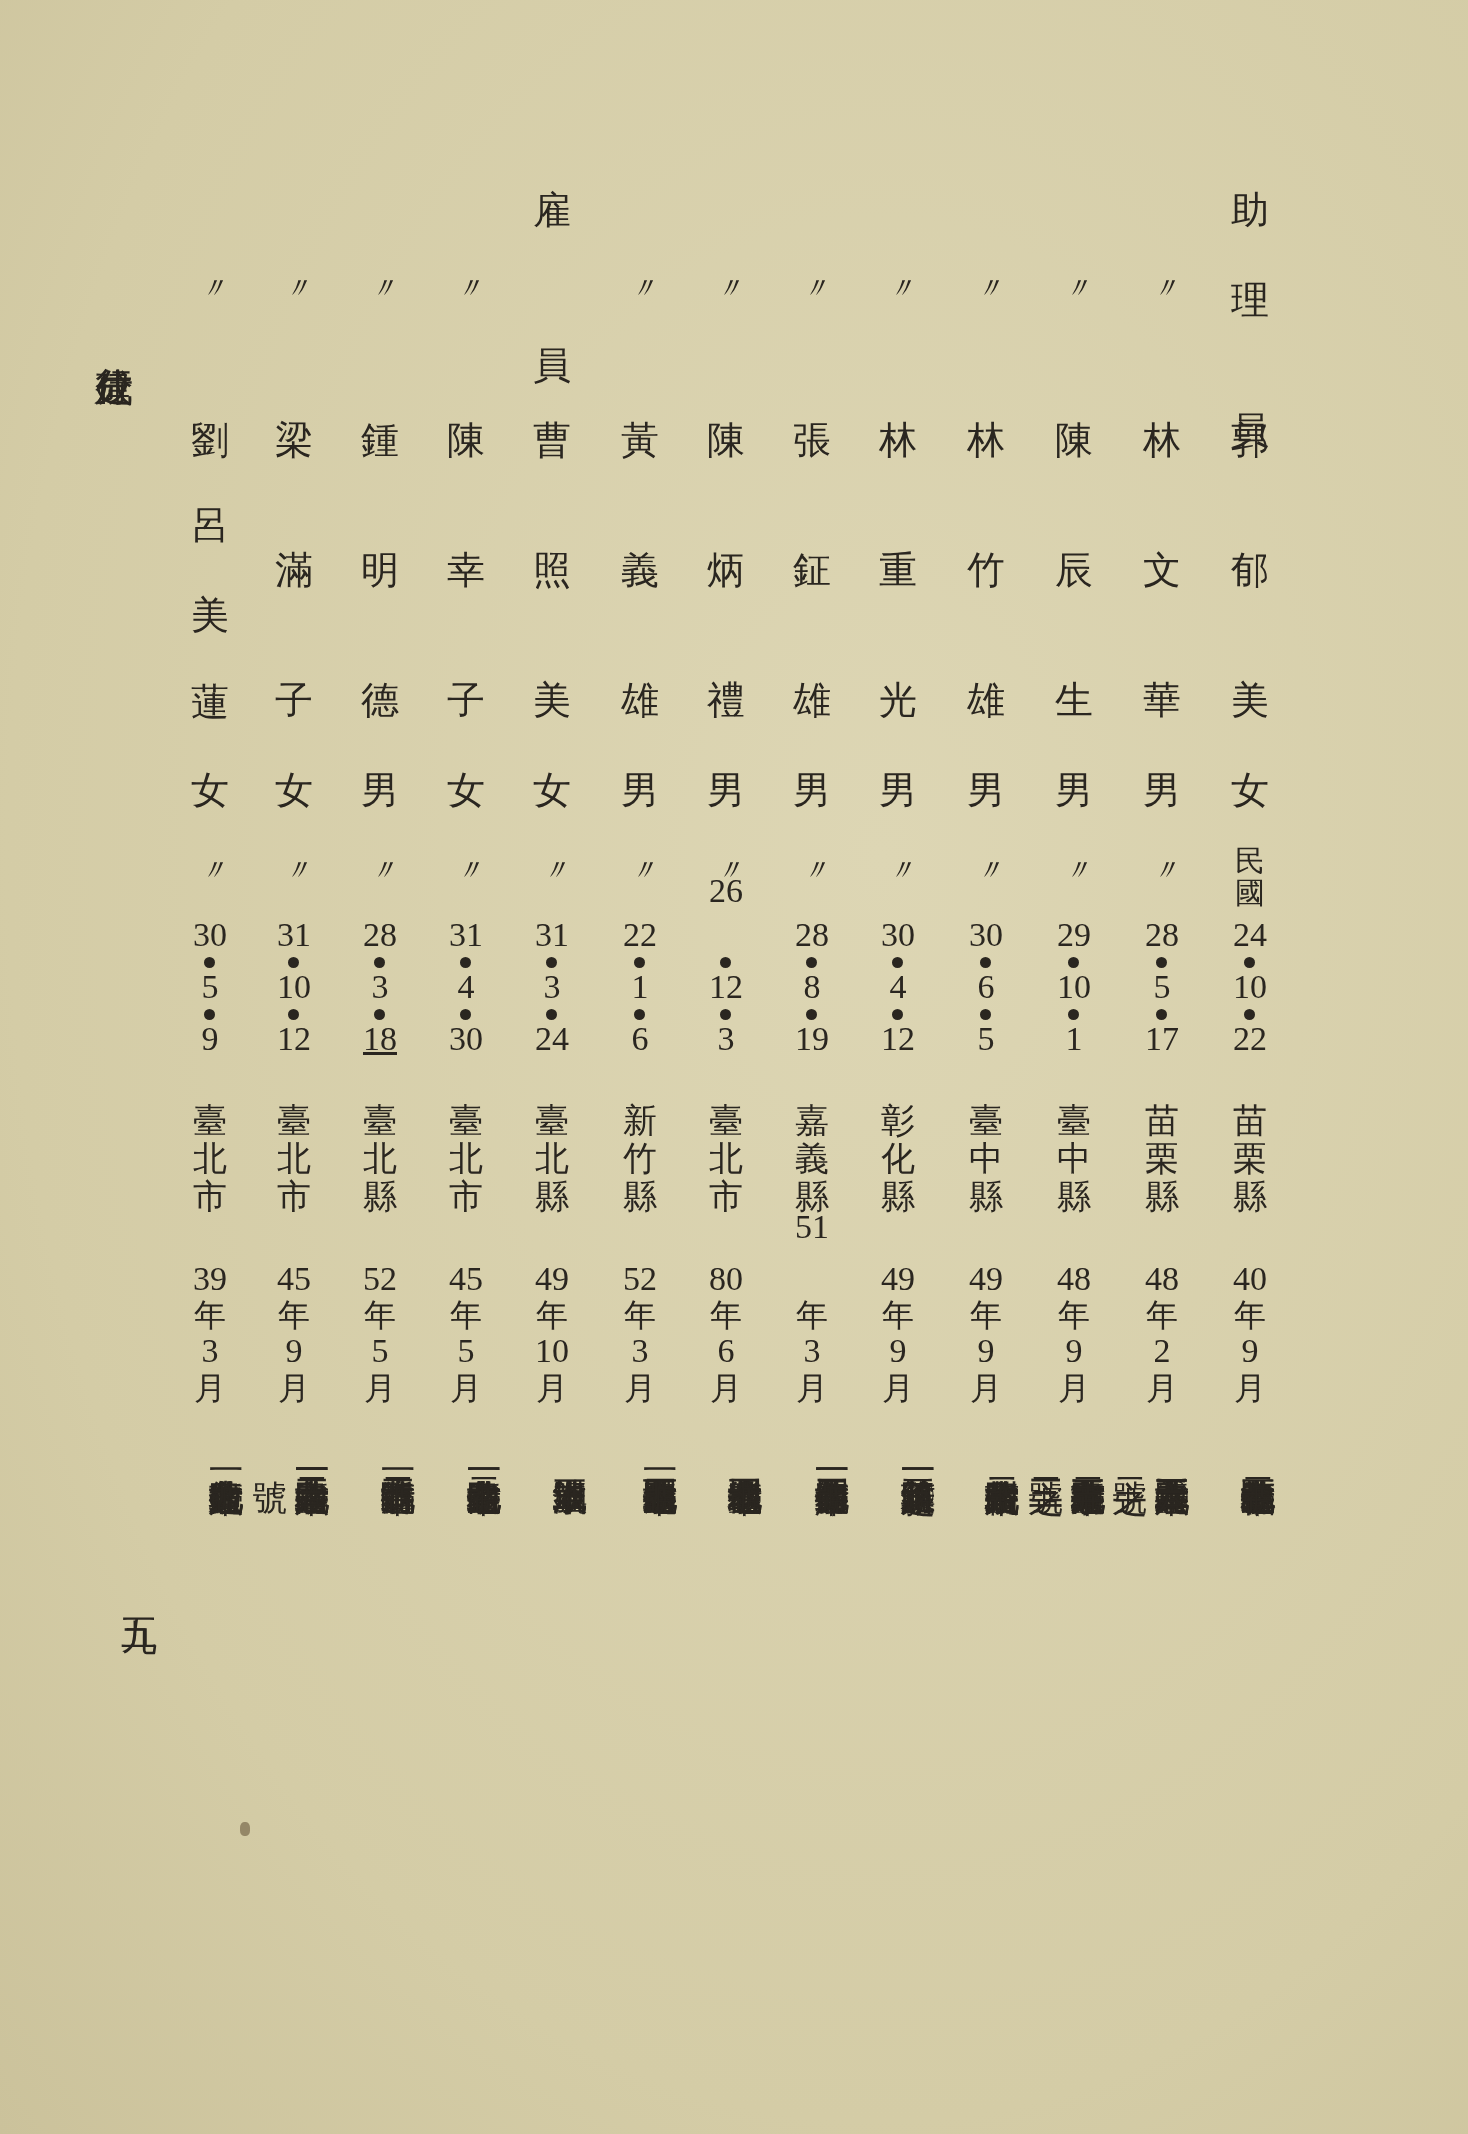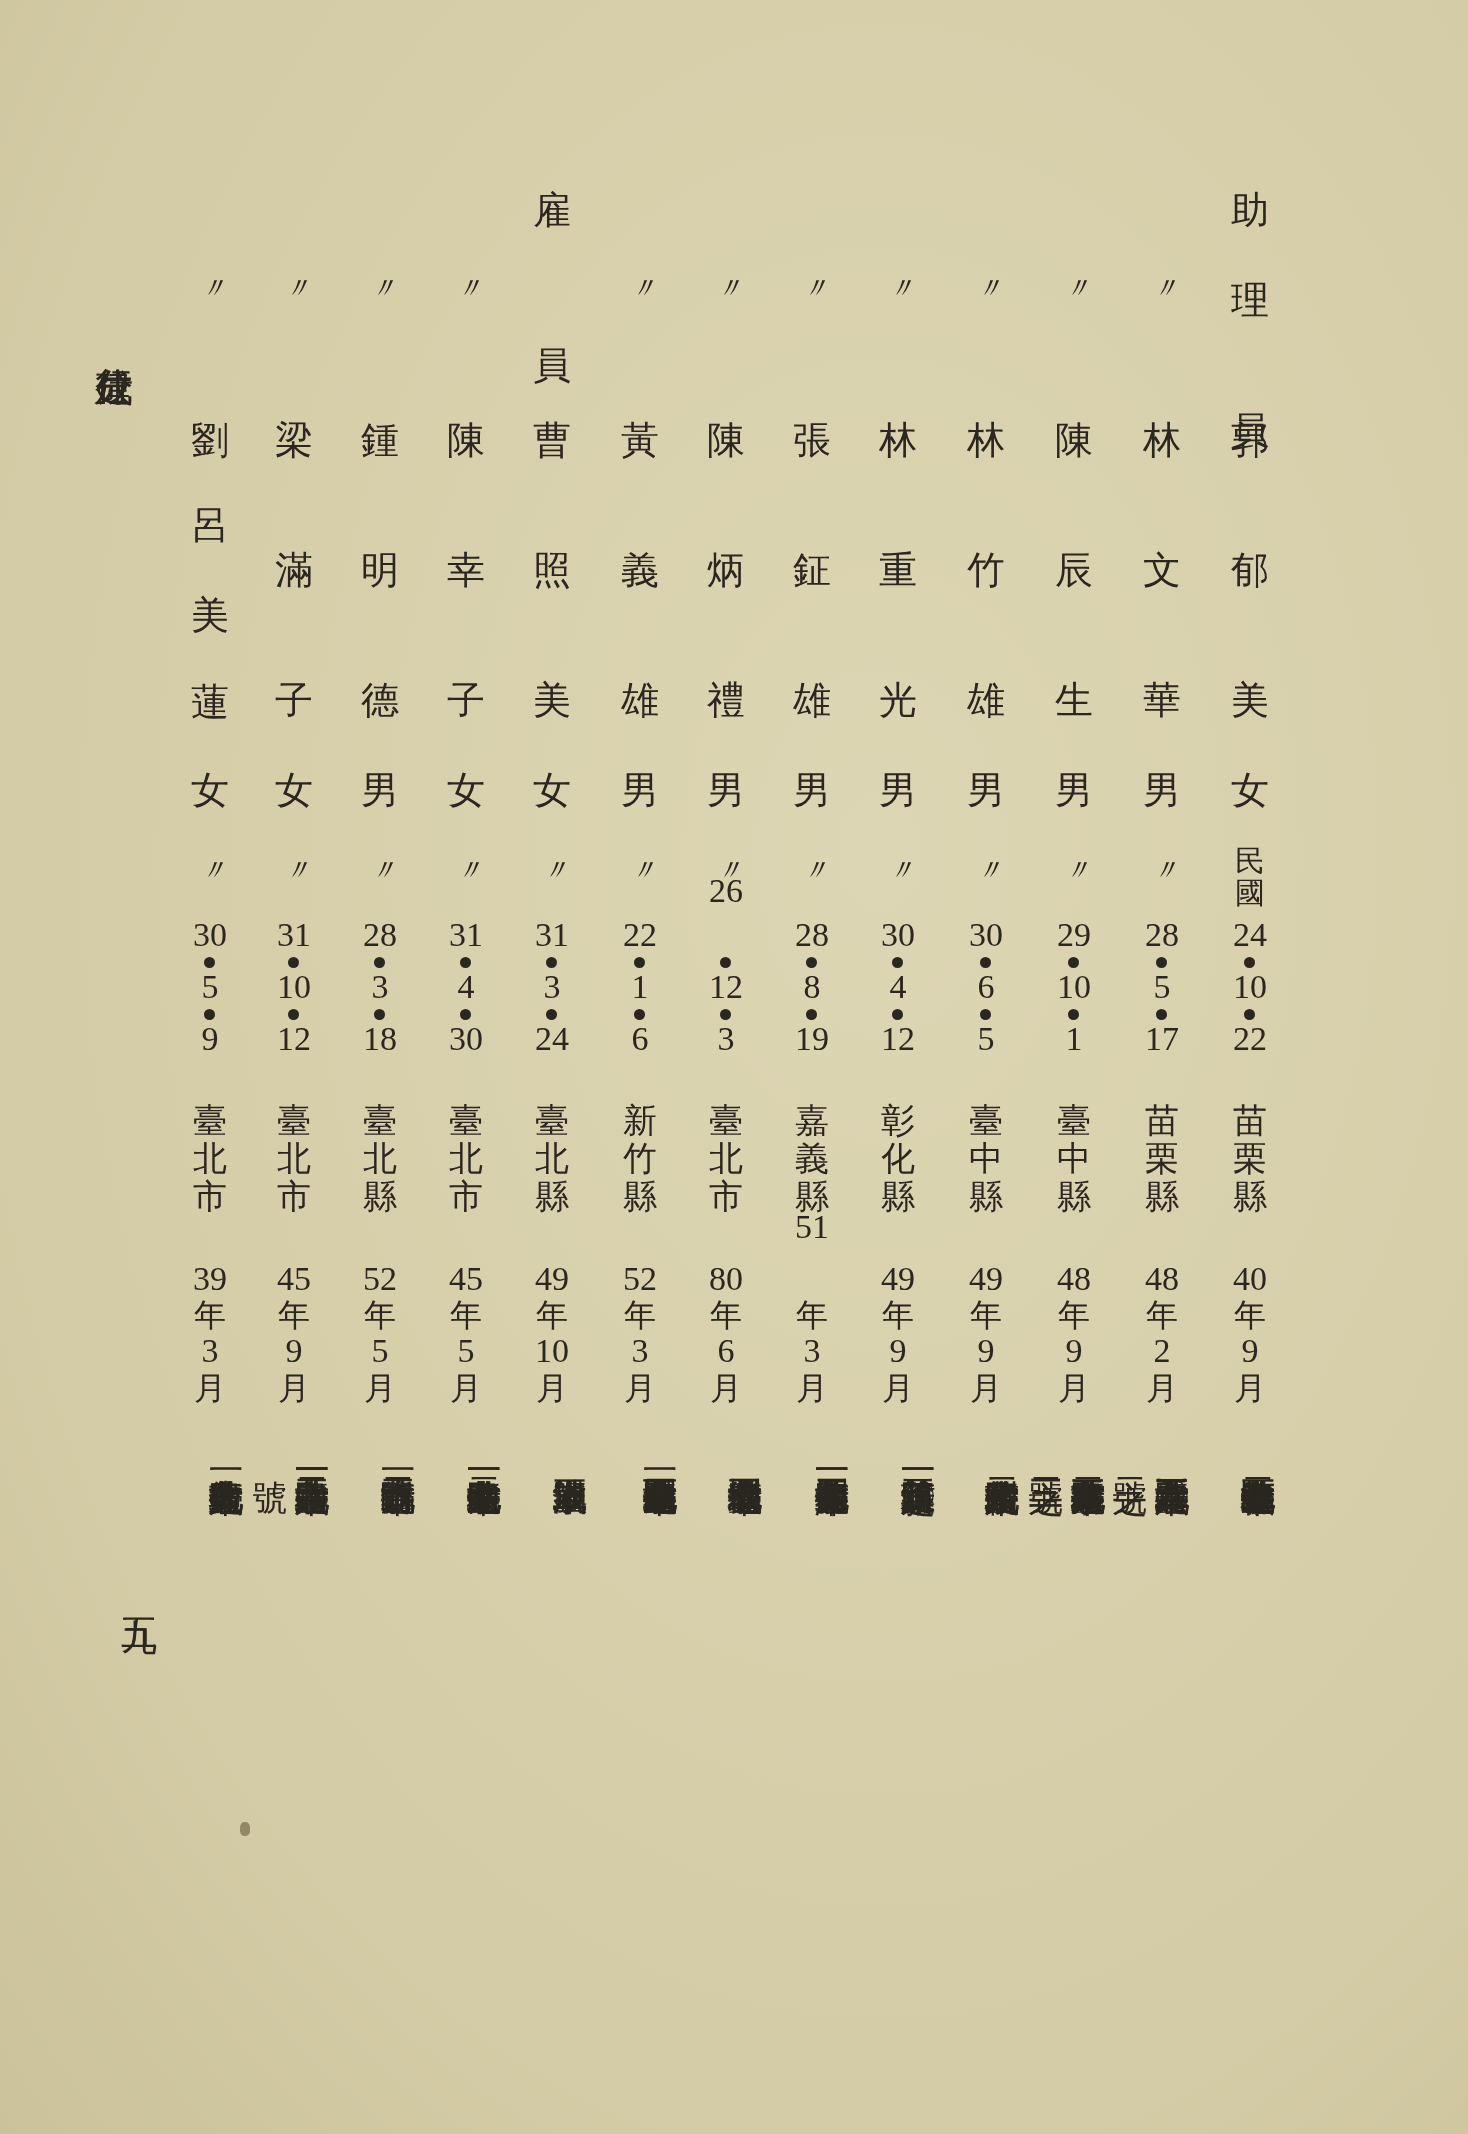--- a/index.html
+++ b/index.html
@@ -230,21 +230,21 @@
       <div class="ditto" style="top:268px;">〃</div>
       <div class="ch" style="top:420px;">鍾</div>
       <div class="ch" style="top:550px;">明</div>
       <div class="ch" style="top:680px;">德</div>
       <div class="ch" style="top:770px;">男</div>
       <div class="ditto" style="top:850px;">〃</div>
       <div class="num" style="top:918px;">28</div>
       <div class="dot" style="top:957px;"></div>
       <div class="num" style="top:970px;">3</div>
       <div class="dot" style="top:1009px;"></div>
-      <div class="num" style="top:1022px;">18</div>
+      <div class="num" style="top:1022px;text-decoration:underline;">18</div>
       <div class="ch" style="top:1100px;font-size:34px;">臺</div>
       <div class="ch" style="top:1138px;font-size:34px;">北</div>
       <div class="ch" style="top:1176px;font-size:34px;">縣</div>
       <div class="num" style="top:1262px;">52</div>
       <div class="ch" style="top:1295px;font-size:32px;">年</div>
       <div class="num" style="top:1334px;">5</div>
       <div class="ch" style="top:1368px;font-size:32px;">月</div>
     </div>
     <div class="col" style="left:264px;top:0;height:2134px;">
       <div class="ditto" style="top:268px;">〃</div>

